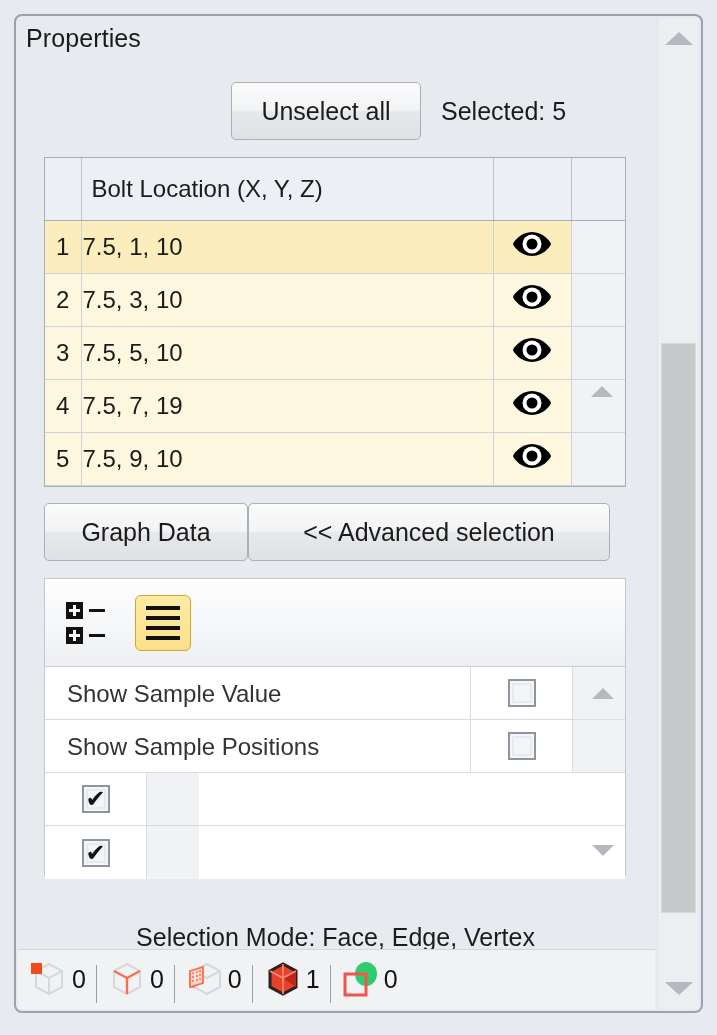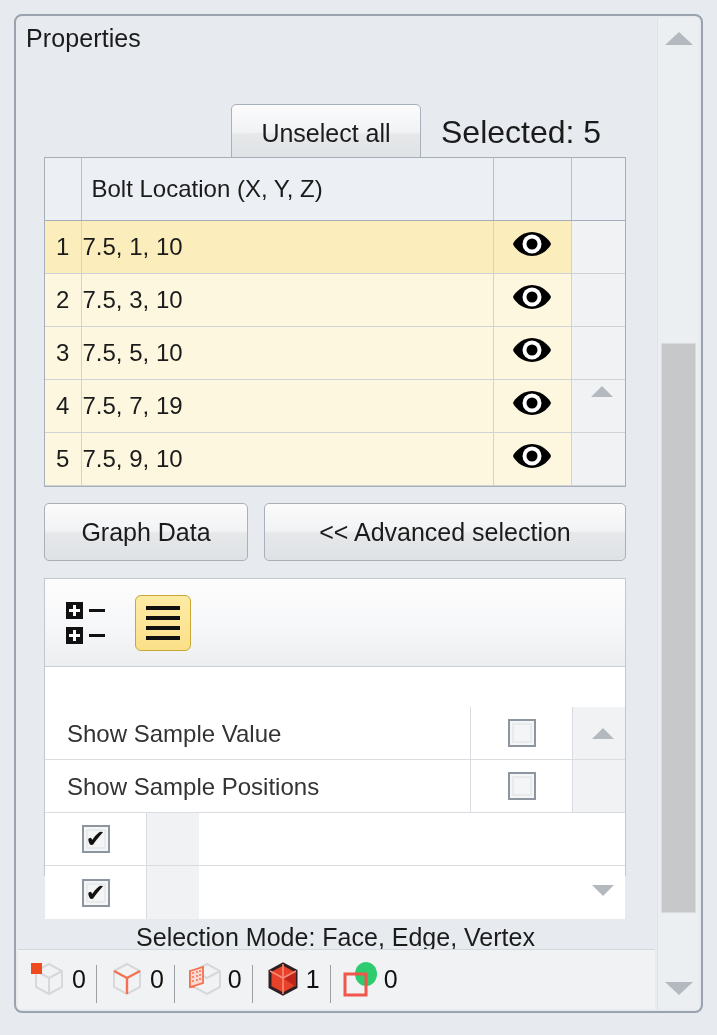--- a/index.html
+++ b/index.html
@@ -36,28 +36,28 @@
     border: 1px solid #a8b0b9;
     border-radius: 5px;
     color: #1b1b1b;
     font-size: 25px;
     display: flex;
     align-items: center;
     justify-content: center;
     white-space: nowrap;
   }
   #btn-select-all   { left: 28px;  top: 66px;  width: 172px; height: 58px; }
-  #btn-unselect-all { left: 215px; top: 66px;  width: 190px; height: 58px; margin-top: 22px; }
+  #btn-unselect-all { left: 215px; top: 66px;  width: 190px; height: 58px; }
   #btn-graph-data   { left: 28px;  top: 487px; width: 204px; height: 58px; }
-  #btn-advanced     { left: 248px; top: 487px; width: 362px; height: 58px; }
+  #btn-advanced     { left: 232px; top: 487px; width: 362px; height: 58px; }
 
   #selected-count {
     position: absolute;
-    left: 425px; top: 98px;
-    font-size: 32px;
+    left: 425px; top: 81px;
+    font-size: 25px;
     color: #1b1b1b;
     white-space: nowrap;
   }
 
   
   #bolt-table-wrap {
     position: absolute;
     left: 28px; top: 141px;
     width: 582px; height: 330px;
     border: 1px solid #a6aeb8;
@@ -153,21 +153,21 @@
     width: 56px; height: 56px;
     background: linear-gradient(#fdeba4 0%, #fbe08a 100%);
     border: 1px solid #c9a833;
     border-radius: 6px;
     display: flex; flex-direction: column;
     align-items: center; justify-content: center;
     gap: 6px;
   }
   .list-line { width: 34px; height: 4px; background: #111; }
 
-  #options-list { position: relative; margin-top: 40px; }
+  #options-list { position: relative; }
   .opt-row {
     display: flex;
     height: 53px;
     border-bottom: 1px solid #d9dde1;
     background: #ffffff;
     align-items: center;
   }
   .opt-row:last-child { border-bottom: none; }
   .opt-label {
     flex: 1;

